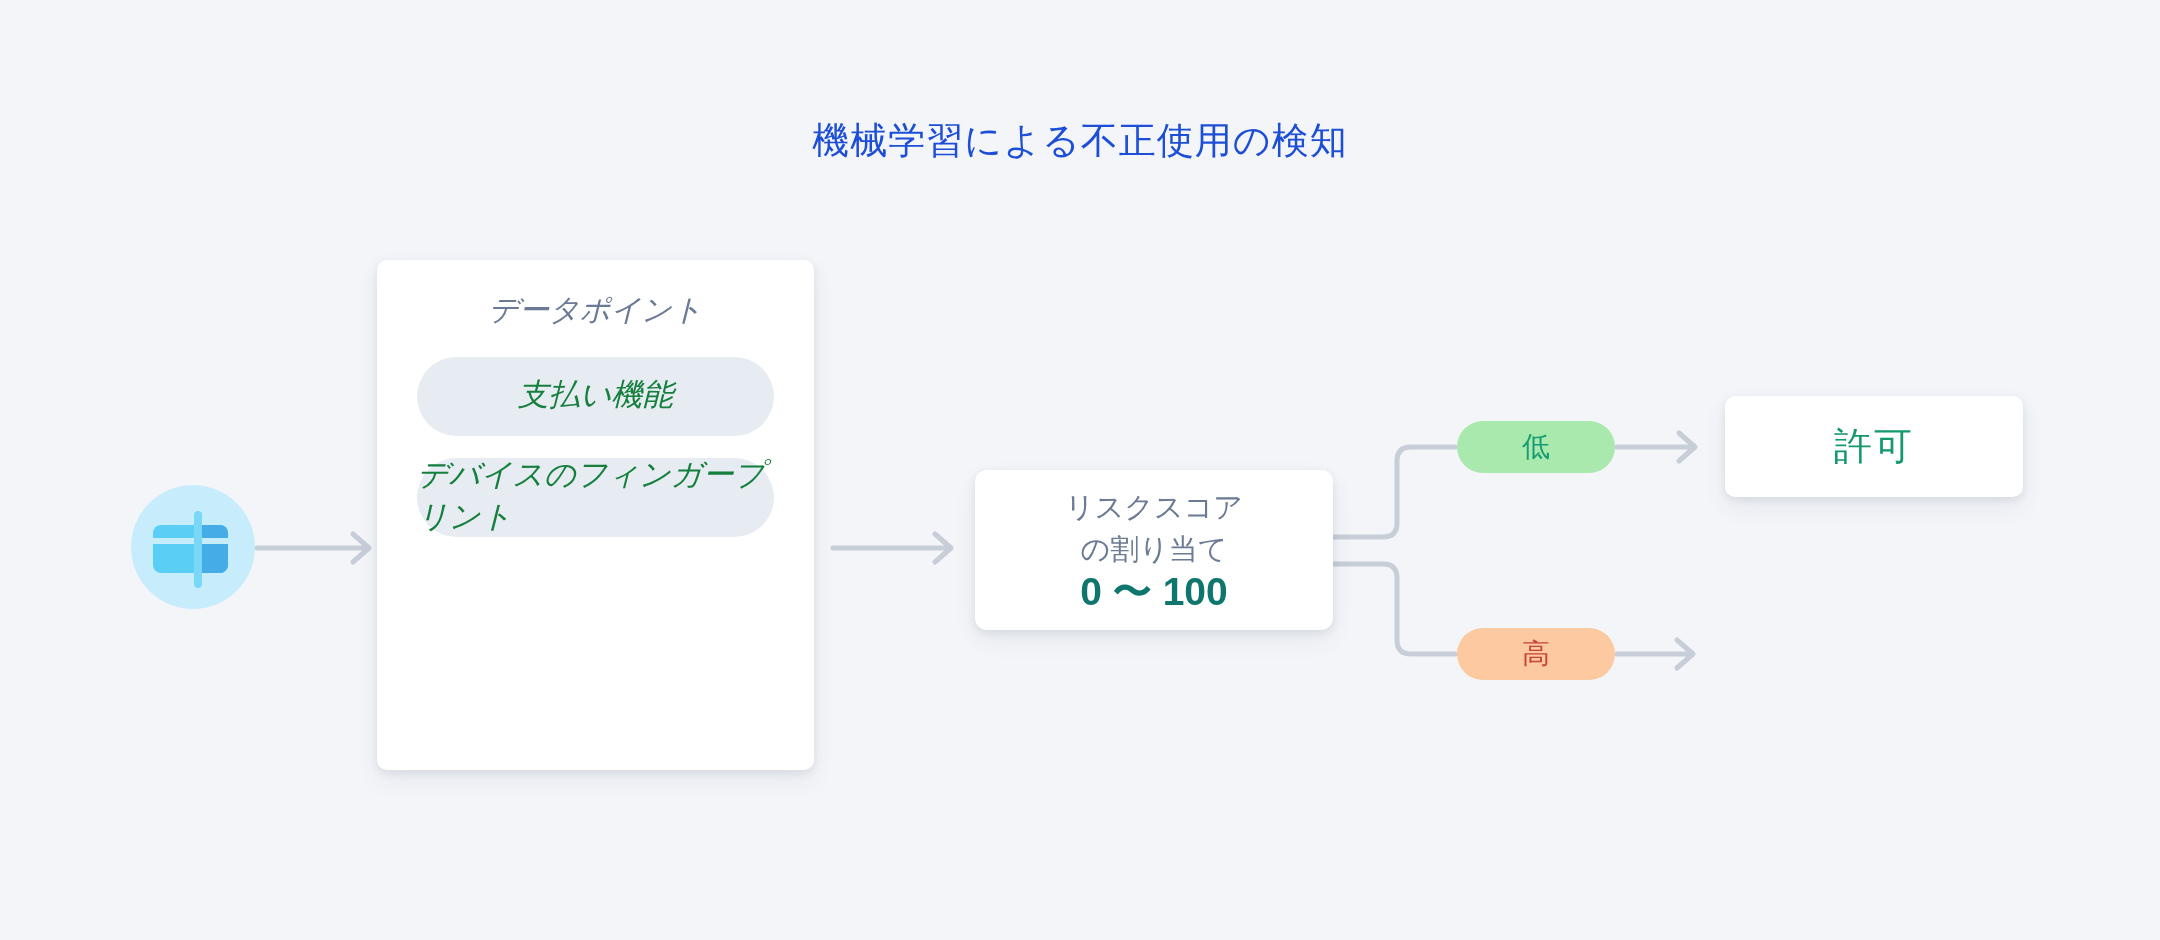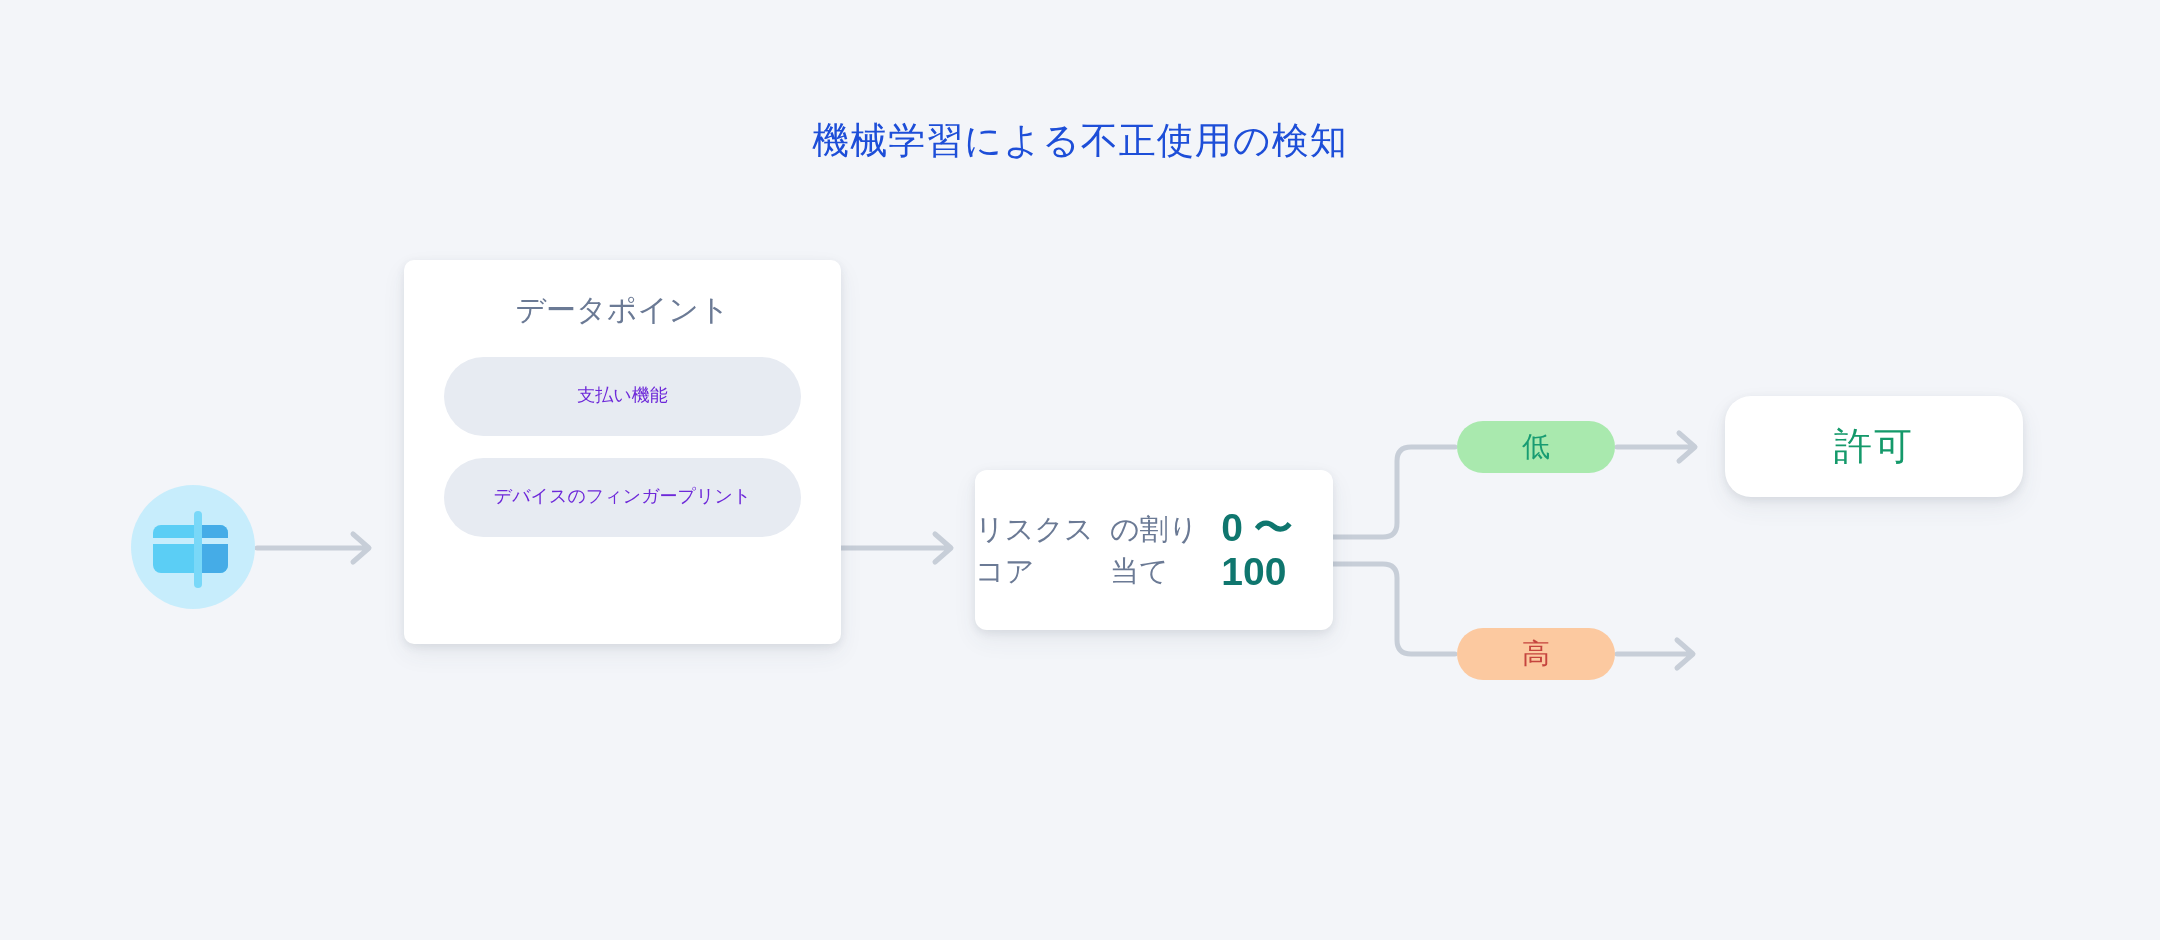--- a/index.html
+++ b/index.html
@@ -14,52 +14,52 @@
     position:absolute;left:0;top:116px;width:2160px;
     text-align:center;font-size:37px;color:#1d4ed8;letter-spacing:1px;
   }
 
   .card{
     position:absolute;background:#ffffff;border-radius:10px;
     box-shadow:0 3px 8px rgba(55,65,90,.10),0 10px 24px rgba(55,65,90,.07);
   }
 
   
-  .dp-card{left:404px;top:260px;width:437px;height:384px;}
+  .dp-card{left:377px;top:260px;width:437px;height:510px;font-style:italic;}
   .dp-title{
     position:absolute;top:30px;left:0;width:100%;text-align:center;
     font-size:30px;color:#6b7a95;
   }
   .pill{
     position:absolute;left:40px;width:357px;height:79px;border-radius:40px;
-    background:#e7ebf2;color:#6d28d9;font-size:18px;
+    background:#e7ebf2;color:#15803d;font-size:31px;
     display:flex;align-items:center;justify-content:center;
     padding-bottom:4px;box-sizing:border-box;
   }
   .pill-1{top:97px;}  .pill-2{top:198px;}  .pill-3{top:300px;}  .pill-4{top:402px;}
 
   
   .risk-card{
     left:975px;top:470px;width:358px;height:160px;border-radius:12px;
-    display:flex;flex-direction:row;align-items:center;justify-content:center;
+    display:flex;flex-direction:column;align-items:center;justify-content:center;
   }
   .risk-line{font-size:29px;color:#6b7a95;line-height:42px;}
   .risk-range{font-size:39px;color:#0f766e;line-height:44px;font-weight:700;}
 
   
   .badge{
     position:absolute;width:158px;height:52px;border-radius:27px;
     display:flex;align-items:center;justify-content:center;font-size:28px;
   }
   .badge-low{left:1457px;top:421px;background:#a9e9ae;color:#189c72;}
   .badge-high{left:1457px;top:628px;background:#fcc9a0;color:#c5443e;}
 
   
   .outcome{display:flex;align-items:center;justify-content:center;font-size:38px;letter-spacing:2px;}
-  .outcome-allow{left:1725px;top:396px;width:298px;height:101px;color:#14996a;border-radius:26px;}
+  .outcome-allow{left:1725px;top:396px;width:298px;height:101px;color:#14996a;}
   .outcome-block{left:1723px;top:604px;width:298px;height:99px;color:#ba3a44;}
 
   
   .icon-circle{
     position:absolute;left:131px;top:485px;width:124px;height:124px;
     border-radius:50%;background:#c7edfc;
   }
   .cc-card{
     position:absolute;left:22px;top:40px;width:75px;height:48px;
     border-radius:8px;background:#5bcef5;overflow:hidden;

